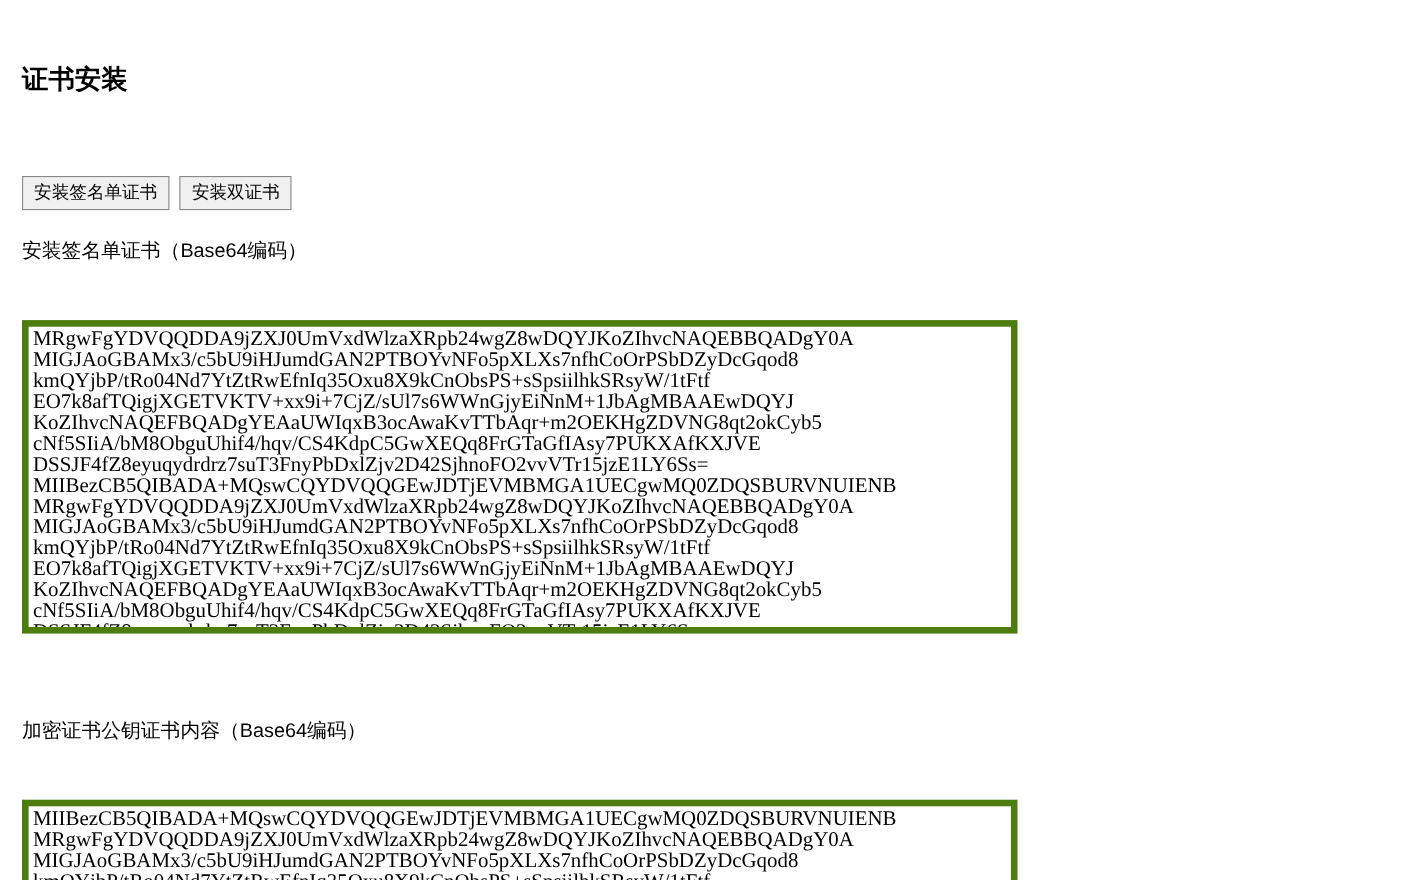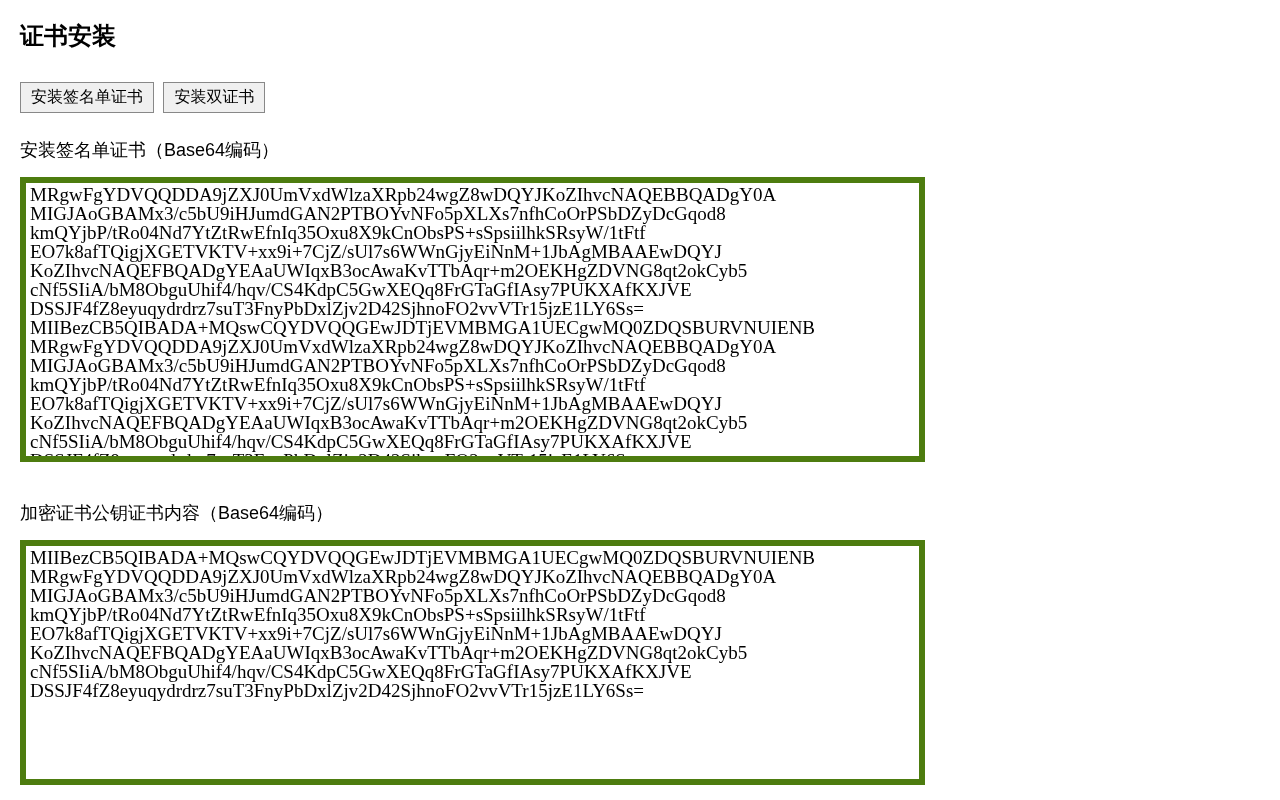--- a/index.html
+++ b/index.html
@@ -1,16 +1,17 @@
 <!DOCTYPE html>
 <html><head>
   <meta charset="utf-8">
   <style>
     * {
       box-sizing: border-box;
+      margin-top: 36px;
     }
     body {
       margin: 0;
       padding: 10px 20px;
       font-family: "Microsoft YaHei", "SimSun", Arial, sans-serif;
       font-size: 16px;
       color: #000;
       background: #fff;
     }
     h2 {

